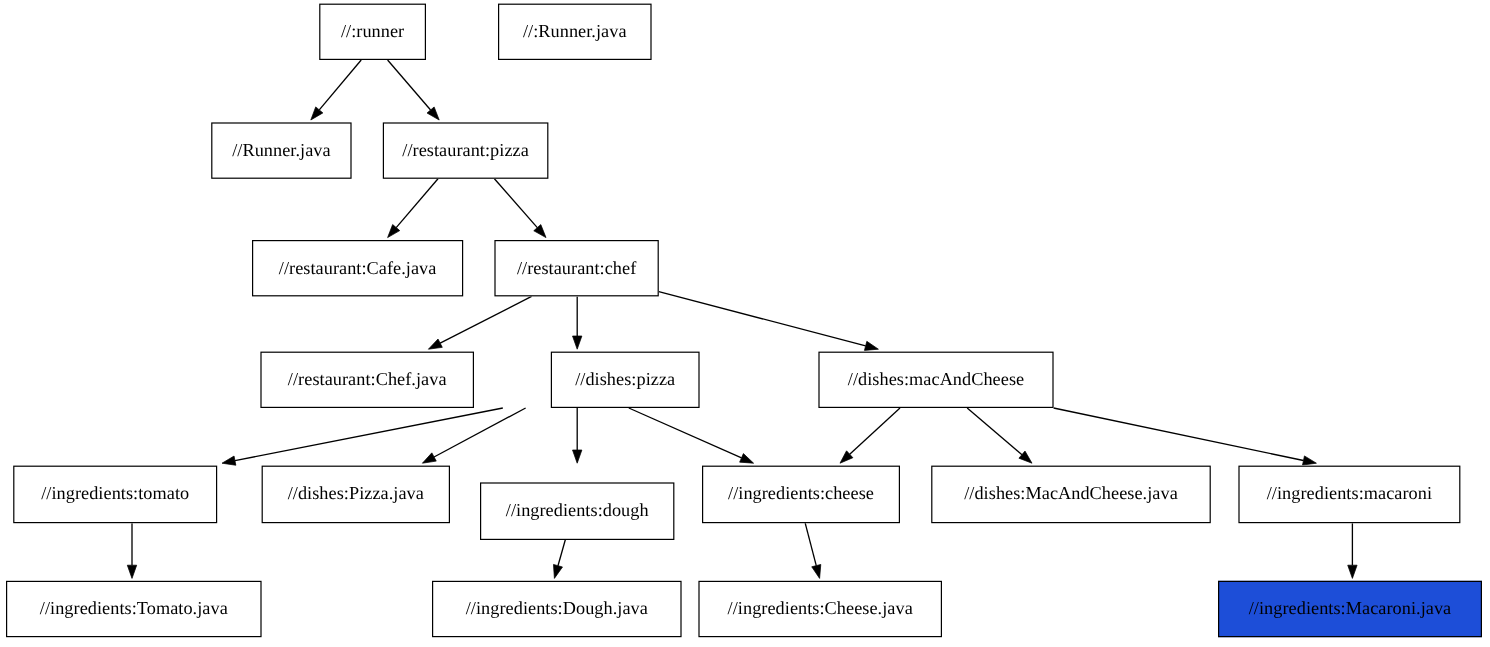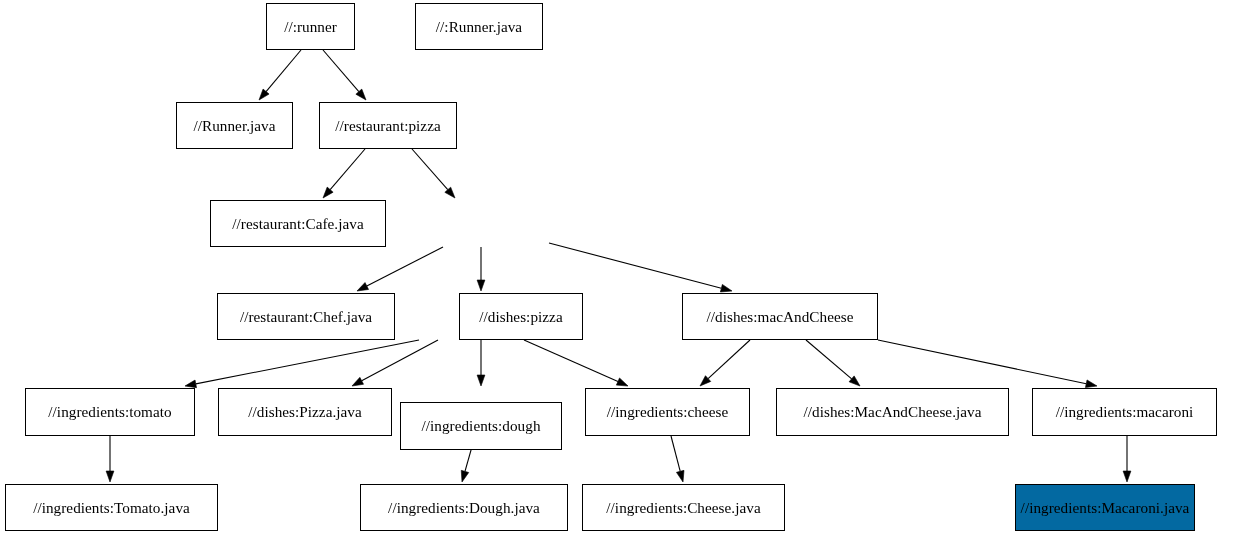--- a/index.html
+++ b/index.html
@@ -110,33 +110,36 @@
       </div>
       <div class="graph-node" style="left: 176px; top: 102px; width: 117px; height: 47px; border-color: rgb(0, 0, 0); background: rgb(255, 255, 255);">
         <span class="node-label">//Runner.java</span>
       </div>
       <div class="graph-node" style="left: 319px; top: 102px; width: 138px; height: 47px; border-color: rgb(0, 0, 0); background: rgb(255, 255, 255);">
         <span class="node-label">//restaurant:pizza</span>
       </div>
       <div class="graph-node" style="left: 210px; top: 200px; width: 176px; height: 47px; border-color: rgb(0, 0, 0); background: rgb(255, 255, 255);">
         <span class="node-label">//restaurant:Cafe.java</span>
       </div>
+      <div class="graph-node" style="left: 412px; top: 200px; width: 137px; height: 47px; border-color: rgb(0, 0, 0); background: rgb(255, 255, 255);">
+        <span class="node-label">//restaurant:chef</span>
+      </div>
       <div class="graph-node" style="left: 217px; top: 293px; width: 178px; height: 47px; border-color: rgb(0, 0, 0); background: rgb(255, 255, 255);">
         <span class="node-label">//restaurant:Chef.java</span>
       </div>
       <div class="graph-node" style="left: 419px; top: 293px; width: 124px; height: 47px; border-color: rgb(0, 0, 0); background: rgb(255, 255, 255); margin-left: 40px;">
         <span class="node-label">//dishes:pizza</span>
       </div>
       <div class="graph-node" style="left: 682px; top: 293px; width: 196px; height: 47px; border-color: rgb(0, 0, 0); background: rgb(255, 255, 255);">
         <span class="node-label">//dishes:macAndCheese</span>
       </div>
-      <div class="graph-node" style="left: 25px; top: 388px; width: 170px; height: 48px; border-color: rgb(0, 0, 0); background: rgb(255, 255, 255);">
+      <div class="graph-node" style="left: 11px; top: 388px; width: 170px; height: 48px; border-color: rgb(0, 0, 0); background: rgb(255, 255, 255);">
         <span class="node-label">//ingredients:tomato</span>
       </div>
-      <div class="graph-node" style="left: 218px; top: 388px; width: 174px; height: 48px; border-color: rgb(0, 0, 0); background: rgb(255, 255, 255);">
+      <div class="graph-node" style="left: 218px; top: 388px; width: 157px; height: 48px; border-color: rgb(0, 0, 0); background: rgb(255, 255, 255);">
         <span class="node-label">//dishes:Pizza.java</span>
       </div>
       <div class="graph-node" style="left: 400px; top: 388px; width: 162px; height: 48px; border-color: rgb(0, 0, 0); background: rgb(255, 255, 255); margin-top: 14px;">
         <span class="node-label">//ingredients:dough</span>
       </div>
       <div class="graph-node" style="left: 585px; top: 388px; width: 165px; height: 48px; border-color: rgb(0, 0, 0); background: rgb(255, 255, 255);">
         <span class="node-label">//ingredients:cheese</span>
       </div>
       <div class="graph-node" style="left: 776px; top: 388px; width: 233px; height: 48px; border-color: rgb(0, 0, 0); background: rgb(255, 255, 255);">
         <span class="node-label">//dishes:MacAndCheese.java</span>
@@ -146,17 +149,17 @@
       </div>
       <div class="graph-node" style="left: 5px; top: 484px; width: 213px; height: 47px; border-color: rgb(0, 0, 0); background: rgb(255, 255, 255);">
         <span class="node-label">//ingredients:Tomato.java</span>
       </div>
       <div class="graph-node" style="left: 582px; top: 484px; width: 203px; height: 47px; border-color: rgb(0, 0, 0); background: rgb(255, 255, 255);">
         <span class="node-label">//ingredients:Cheese.java</span>
       </div>
       <div class="graph-node" style="left: 360px; top: 484px; width: 208px; height: 47px; border-color: rgb(0, 0, 0); background: rgb(255, 255, 255);">
         <span class="node-label">//ingredients:Dough.java</span>
       </div>
-      <div class="graph-node" style="left: 1015px; top: 484px; width: 180px; height: 47px; border-color: rgb(0, 0, 0); background: #0369a1;">
+      <div class="graph-node" style="left: 1015px; top: 484px; width: 220px; height: 47px; border-color: rgb(0, 0, 0); background: #1d4ed8;">
         <span class="node-label">//ingredients:Macaroni.java</span>
       </div>
     </div>
 </div>
 
 </body></html>

